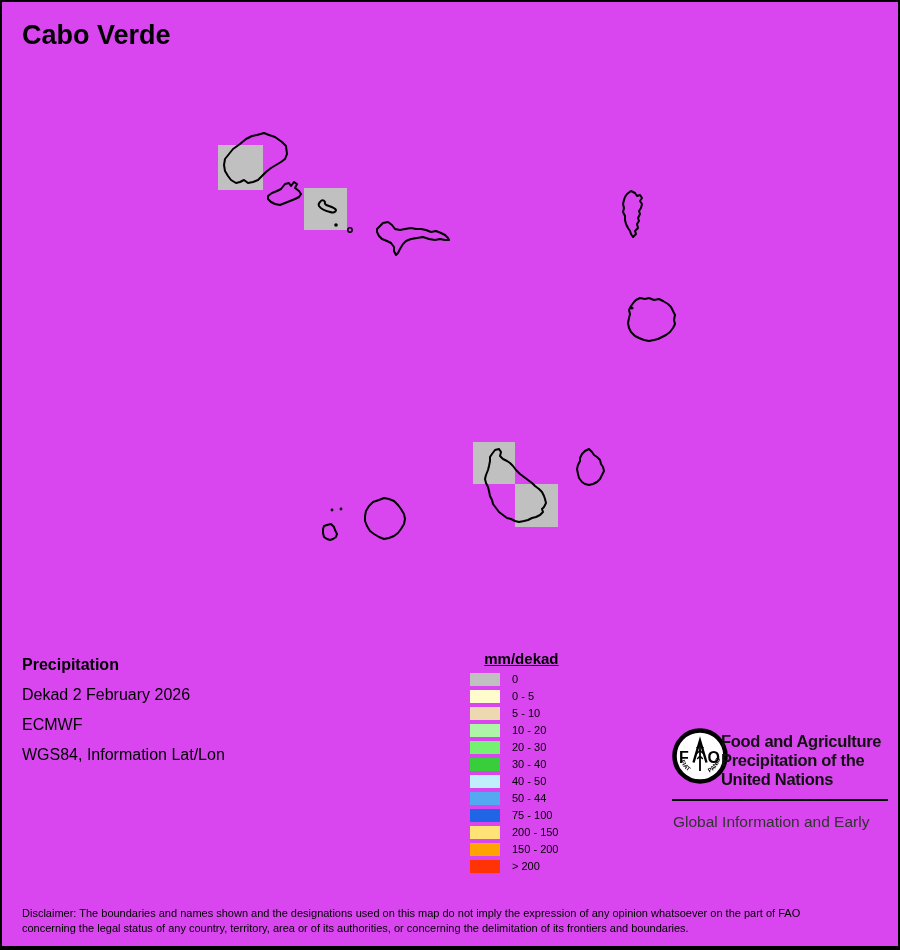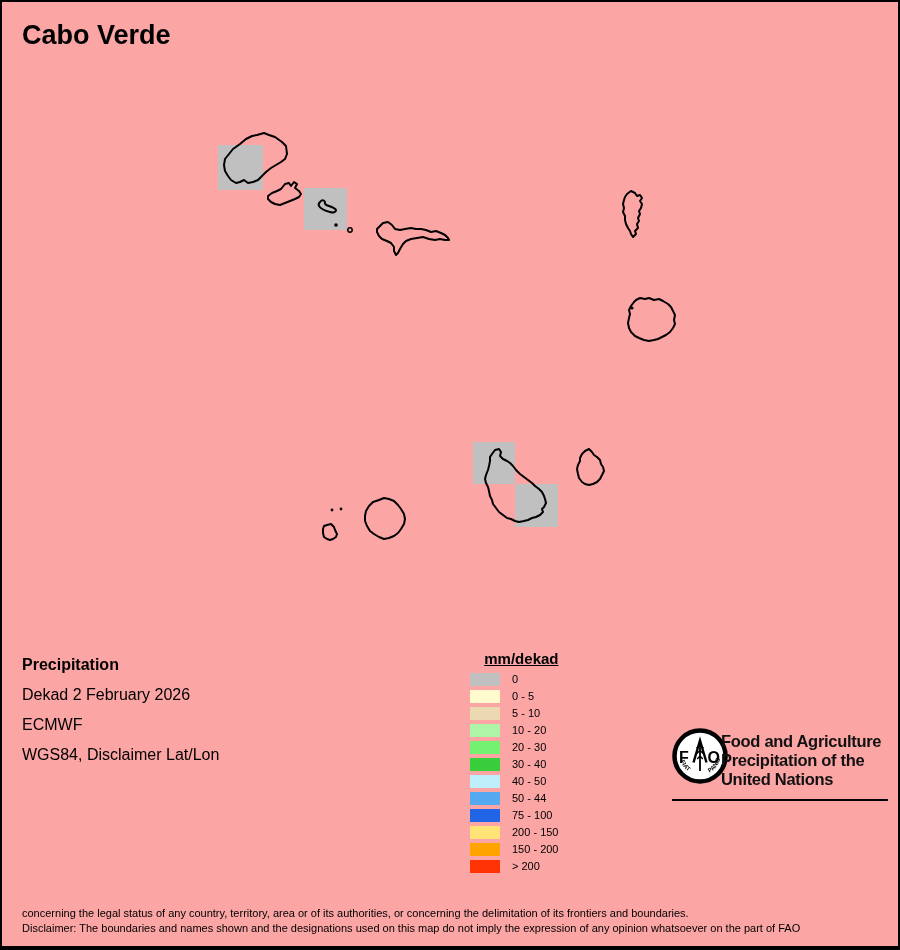--- a/index.html
+++ b/index.html
@@ -1,18 +1,18 @@
 <!DOCTYPE html>
 <html><head>
 <meta charset="utf-8">
 <style>
   html,body { margin:0; padding:0; background:#fff; }
   .page {
     position:relative; width:900px; height:950px; box-sizing:border-box;
-    background:#fca5a5; border:2px solid #000; border-bottom-width:4px;
+    background:#d946ef; border:2px solid #000; border-bottom-width:4px;
     font-family:"Liberation Sans", sans-serif; color:#000; overflow:hidden;
   }
   .map-svg { position:absolute; left:0; top:0; width:896px; height:944px; }
   .title {
     position:absolute; left:20px; top:18px; margin:0;
     font-size:27px; font-weight:bold; line-height:30px;
   }
   .info { position:absolute; left:20px; top:648px; font-size:16px; line-height:30px; }
   .info .heading { font-weight:bold; }
   .legend { position:absolute; left:468px; top:649px; }
@@ -59,21 +59,21 @@
       <circle cx="339" cy="507" r="1.4" fill="#000" stroke="none"></circle>
     </g>
   </svg>
 
   <h1 class="title">Cabo Verde</h1>
 
   <div class="info">
     <div class="heading">Precipitation</div>
     <div>Dekad 2 February 2026</div>
     <div>ECMWF</div>
-    <div>WGS84, Disclaimer Lat/Lon</div>
+    <div>WGS84, Information Lat/Lon</div>
   </div>
 
   <div class="legend">
     <div class="legend-title">mm/dekad</div>
     <div class="legend-items">
 
         <div class="legend-row">
           <span class="swatch" style="background: rgb(192, 192, 192);"></span>
           <span class="legend-label">0</span>
         </div>
@@ -153,20 +153,21 @@
 
   <div class="org-text">
     <div>Food and Agriculture</div>
     <div>Precipitation of the</div>
     <div>United Nations</div>
   </div>
 
   <div class="fao-divider"></div>
 
   <div class="giews-text">
+    <div>Global Information and Early</div>
   </div>
 
   <div class="disclaimer">
+    <div>Disclaimer: The boundaries and names shown and the designations used on this map do not imply the expression of any opinion whatsoever on the part of FAO</div>
     <div>concerning the legal status of any country, territory, area or of its authorities, or concerning the delimitation of its frontiers and boundaries.</div>
-    <div>Disclaimer: The boundaries and names shown and the designations used on this map do not imply the expression of any opinion whatsoever on the part of FAO</div>
   </div>
 
 </div>
 
 </body></html>

